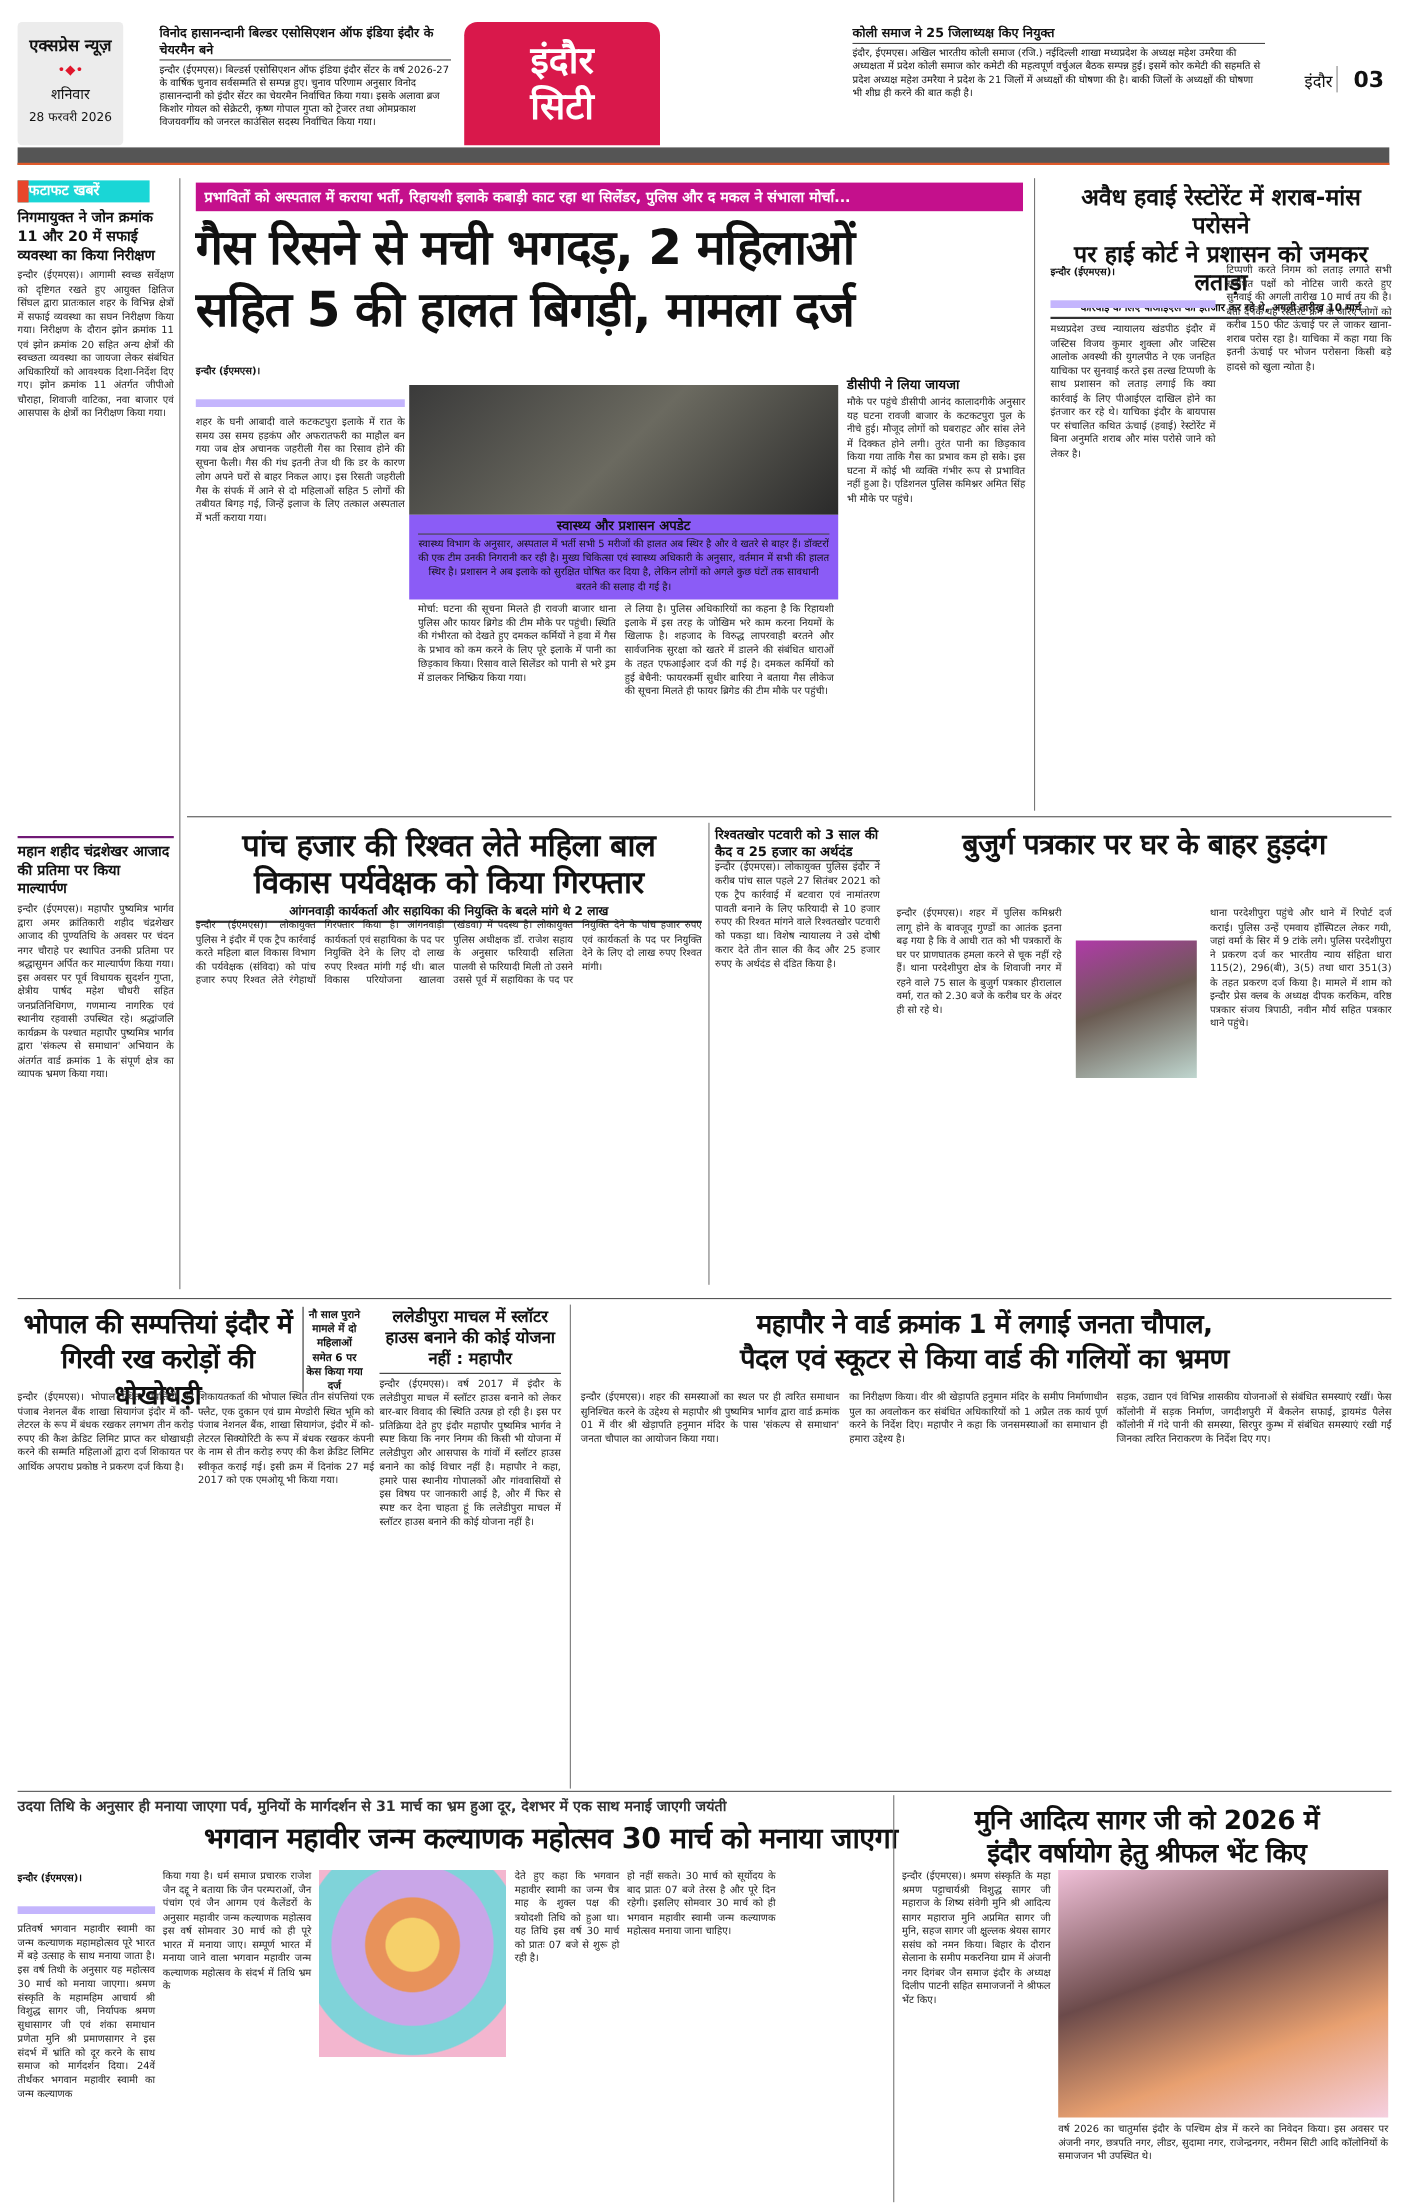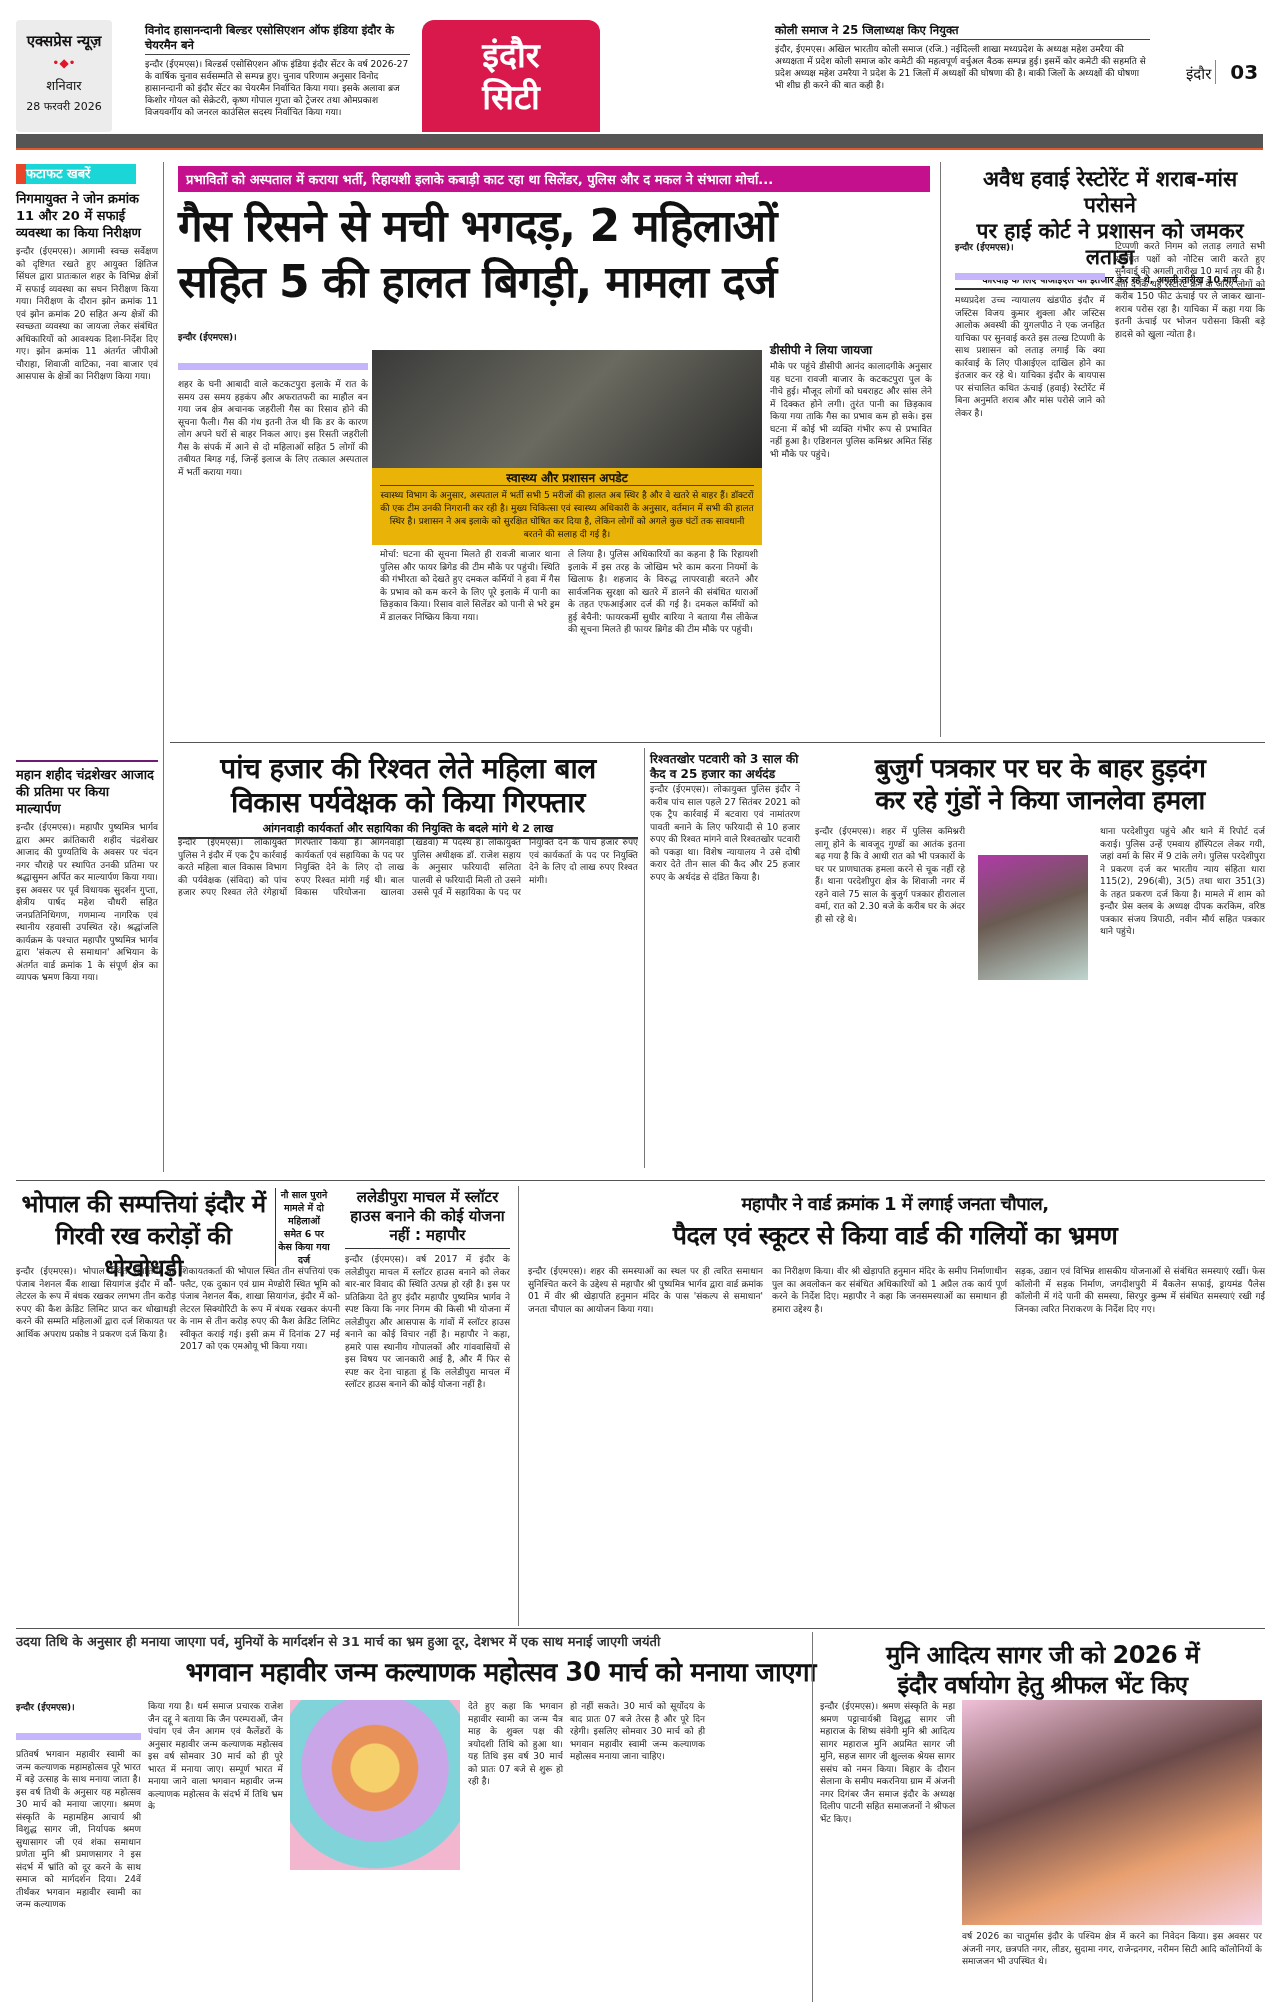--- a/index.html
+++ b/index.html
@@ -17,21 +17,21 @@
 .pageno b{font-size:20px;border-left:1px solid #888;padding-left:14px;margin-left:4px}
 .bar{left:16px;top:134px;width:1247px;height:16px;background:#555;border-bottom:2px solid #e05a2a}
 .col{font-size:9px;line-height:12.5px;text-align:justify;color:#222}
 .fatafat{left:16px;top:164px;width:120px;height:20px;background:#1ad6d6;color:#fff;font-weight:bold;font-size:13px;text-align:left;line-height:20px;border-left:10px solid #e8462a}
 .kicker{background:#c4108c;color:#fff;font-weight:bold;font-size:13px;padding:4px 8px}
 .h1{font-weight:bold;font-size:44px;line-height:56px;letter-spacing:-1px}
 .h2{font-weight:bold;font-size:28px;line-height:34px;letter-spacing:-0.5px}
 .h3{font-weight:bold;font-size:16px;line-height:20px}
 .sub{font-weight:bold;font-size:11px;border-bottom:2px solid #333;padding-bottom:2px;text-align:center}
 .photo{background:linear-gradient(135deg,#3a3a3a,#6b6a60 50%,#2a2a2a)}
-.boxinfo{background:#eab308;padding:4px 8px;text-align:center;font-size:9px;line-height:13px}
+.boxinfo{background:#8b5cf6;padding:4px 8px;text-align:center;font-size:9px;line-height:13px}
 .vr{border-left:1px solid #777}
 .hr{border-top:1px solid #555}
 .dateline{font-size:9px;font-weight:bold;border-bottom:7px solid #c4b5fd;padding-bottom:20px}
 .banner{left:16px;top:1632px;width:800px;background:#fff;font-weight:bold;font-size:13px;color:#333}
 </style>
 </head>
 <body>
 
 <div class="abs mast-box">
   <div class="mast-name">एक्सप्रेस न्यूज़</div>
@@ -115,21 +115,20 @@
 <div class="abs col" style="left:178px;top:836px;width:460px;column-count:4;column-gap:8px;height:330px">इन्दौर (ईएमएस)। लोकायुक्त पुलिस ने इंदौर में एक ट्रैप कार्रवाई करते महिला बाल विकास विभाग की पर्यवेक्षक (संविदा) को पांच हजार रुपए रिश्वत लेते रंगेहाथों गिरफ्तार किया है। आंगनवाड़ी कार्यकर्ता एवं सहायिका के पद पर नियुक्ति देने के लिए दो लाख रुपए रिश्वत मांगी गई थी। बाल विकास परियोजना खालवा (खंडवा) में पदस्थ है। लोकायुक्त पुलिस अधीक्षक डॉ. राजेश सहाय के अनुसार फरियादी सलिता पालवी से फरियादी मिली तो उसने उससे पूर्व में सहायिका के पद पर नियुक्ति देने के पांच हजार रुपए एवं कार्यकर्ता के पद पर नियुक्ति देने के लिए दो लाख रुपए रिश्वत मांगी।</div>
 
 <div class="abs vr" style="left:644px;top:748px;height:420px"></div>
 <div class="abs" style="left:650px;top:752px;width:150px">
   <div class="h3" style="font-size:12px;line-height:15px;border-bottom:1px solid #333">रिश्वतखोर पटवारी को 3 साल की कैद व 25 हजार का अर्थदंड</div>
   <div class="col">इन्दौर (ईएमएस)। लोकायुक्त पुलिस इंदौर ने करीब पांच साल पहले 27 सितंबर 2021 को एक ट्रैप कार्रवाई में बटवारा एवं नामांतरण पावती बनाने के लिए फरियादी से 10 हजार रुपए की रिश्वत मांगने वाले रिश्वतखोर पटवारी को पकड़ा था। विशेष न्यायालय ने उसे दोषी करार देते तीन साल की कैद और 25 हजार रुपए के अर्थदंड से दंडित किया है।</div>
 </div>
 
 <div class="abs" style="left:815px;top:752px;width:450px;text-align:center">
   <div class="h2" style="font-size:26px;line-height:32px">बुजुर्ग पत्रकार पर घर के बाहर हुड़दंग</div>
-  <div class="h2" style="font-size:26px;line-height:32px">कर रहे गुंडों ने किया जानलेवा हमला</div>
 </div>
 <div class="abs col" style="left:815px;top:825px;width:150px">इन्दौर (ईएमएस)। शहर में पुलिस कमिश्नरी लागू होने के बावजूद गुण्डों का आतंक इतना बढ़ गया है कि वे आधी रात को भी पत्रकारों के घर पर प्राणघातक हमला करने से चूक नहीं रहे हैं। थाना परदेशीपुरा क्षेत्र के शिवाजी नगर में रहने वाले 75 साल के बुजुर्ग पत्रकार हीरालाल वर्मा, रात को 2.30 बजे के करीब घर के अंदर ही सो रहे थे।</div>
 <div class="abs" style="left:978px;top:855px;width:110px;height:125px;background:linear-gradient(160deg,#b03aa8,#6a5b52 45%,#bfd6cf)"></div>
 <div class="abs col" style="left:1100px;top:825px;width:165px">थाना परदेशीपुरा पहुंचे और थाने में रिपोर्ट दर्ज कराई। पुलिस उन्हें एमवाय हॉस्पिटल लेकर गयी, जहां वर्मा के सिर में 9 टांके लगे। पुलिस परदेशीपुरा ने प्रकरण दर्ज कर भारतीय न्याय संहिता धारा 115(2), 296(बी), 3(5) तथा धारा 351(3) के तहत प्रकरण दर्ज किया है। मामले में शाम को इन्दौर प्रेस क्लब के अध्यक्ष दीपक करकिम, वरिष्ठ पत्रकार संजय त्रिपाठी, नवीन मौर्य सहित पत्रकार थाने पहुंचे।</div>
 
 <div class="abs hr" style="left:16px;top:1180px;width:1249px"></div>
 
 <div class="abs" style="left:16px;top:1188px;width:255px;text-align:center">
   <div class="h2" style="font-size:24px;line-height:32px">भोपाल की सम्पत्तियां इंदौर में</div>
   <div class="h2" style="font-size:24px;line-height:32px">गिरवी रख करोड़ों की धोखोधड़ी</div>
@@ -138,21 +137,21 @@
 <div class="abs col" style="left:16px;top:1265px;width:160px">इन्दौर (ईएमएस)। भोपाल स्थित संपत्तियों को पंजाब नेशनल बैंक शाखा सियागंज इंदौर में को-लेटरल के रूप में बंधक रखकर लगभग तीन करोड़ रुपए की कैश क्रेडिट लिमिट प्राप्त कर धोखाधड़ी करने की सम्मति महिलाओं द्वारा दर्ज शिकायत पर आर्थिक अपराध प्रकोष्ठ ने प्रकरण दर्ज किया है।</div>
 <div class="abs col" style="left:180px;top:1265px;width:160px">शिकायतकर्ता की भोपाल स्थित तीन संपत्तियां एक फ्लैट, एक दुकान एवं ग्राम मेण्डोरी स्थित भूमि को पंजाब नेशनल बैंक, शाखा सियागंज, इंदौर में को-लेटरल सिक्योरिटी के रूप में बंधक रखकर कंपनी के नाम से तीन करोड़ रुपए की कैश क्रेडिट लिमिट स्वीकृत कराई गई। इसी क्रम में दिनांक 27 मई 2017 को एक एमओयू भी किया गया।</div>
 
 <div class="abs" style="left:345px;top:1188px;width:165px;text-align:center">
   <div class="h3" style="font-size:15px;line-height:19px;border-bottom:1px solid #333;padding-bottom:3px">ललेडीपुरा माचल में स्लॉटर हाउस बनाने की कोई योजना नहीं : महापौर</div>
   <div class="col" style="text-align:justify;margin-top:4px">इन्दौर (ईएमएस)। वर्ष 2017 में इंदौर के ललेडीपुरा माचल में स्लॉटर हाउस बनाने को लेकर बार-बार विवाद की स्थिति उत्पन्न हो रही है। इस पर प्रतिक्रिया देते हुए इंदौर महापौर पुष्यमित्र भार्गव ने स्पष्ट किया कि नगर निगम की किसी भी योजना में ललेडीपुरा और आसपास के गांवों में स्लॉटर हाउस बनाने का कोई विचार नहीं है। महापौर ने कहा, हमारे पास स्थानीय गोपालकों और गांववासियों से इस विषय पर जानकारी आई है, और मैं फिर से स्पष्ट कर देना चाहता हूं कि ललेडीपुरा माचल में स्लॉटर हाउस बनाने की कोई योजना नहीं है।</div>
 </div>
 
 <div class="abs vr" style="left:518px;top:1186px;height:440px"></div>
 <div class="abs" style="left:525px;top:1188px;width:740px;text-align:center">
-  <div class="h2" style="font-size:18px;line-height:32px">महापौर ने वार्ड क्रमांक 1 में लगाई जनता चौपाल,</div>
+  <div class="h2" style="font-size:24px;line-height:32px">महापौर ने वार्ड क्रमांक 1 में लगाई जनता चौपाल,</div>
   <div class="h2" style="font-size:25px;line-height:32px">पैदल एवं स्कूटर से किया वार्ड की गलियों का भ्रमण</div>
 </div>
 <div class="abs col" style="left:528px;top:1265px;width:235px">इन्दौर (ईएमएस)। शहर की समस्याओं का स्थल पर ही त्वरित समाधान सुनिश्चित करने के उद्देश्य से महापौर श्री पुष्यमित्र भार्गव द्वारा वार्ड क्रमांक 01 में वीर श्री खेड़ापति हनुमान मंदिर के पास 'संकल्प से समाधान' जनता चौपाल का आयोजन किया गया।</div>
 <div class="abs col" style="left:772px;top:1265px;width:235px">का निरीक्षण किया। वीर श्री खेड़ापति हनुमान मंदिर के समीप निर्माणाधीन पुल का अवलोकन कर संबंधित अधिकारियों को 1 अप्रैल तक कार्य पूर्ण करने के निर्देश दिए। महापौर ने कहा कि जनसमस्याओं का समाधान ही हमारा उद्देश्य है।</div>
 <div class="abs col" style="left:1015px;top:1265px;width:250px">सड़क, उद्यान एवं विभिन्न शासकीय योजनाओं से संबंधित समस्याएं रखीं। फेस कॉलोनी में सड़क निर्माण, जगदीशपुरी में बैकलेन सफाई, ड्रायमंड पैलेस कॉलोनी में गंदे पानी की समस्या, सिरपुर कुम्भ में संबंधित समस्याएं रखी गईं जिनका त्वरित निराकरण के निर्देश दिए गए।</div>
 
 <div class="abs hr" style="left:16px;top:1628px;width:1249px"></div>
 
 <div class="abs banner">उदया तिथि के अनुसार ही मनाया जाएगा पर्व, मुनियों के मार्गदर्शन से 31 मार्च का भ्रम हुआ दूर, देशभर में एक साथ मनाई जाएगी जयंती</div>
 <div class="abs h2" style="left:16px;top:1655px;width:800px;text-align:right;font-size:26px">भगवान महावीर जन्म कल्याणक महोत्सव 30 मार्च को मनाया जाएगा</div>

